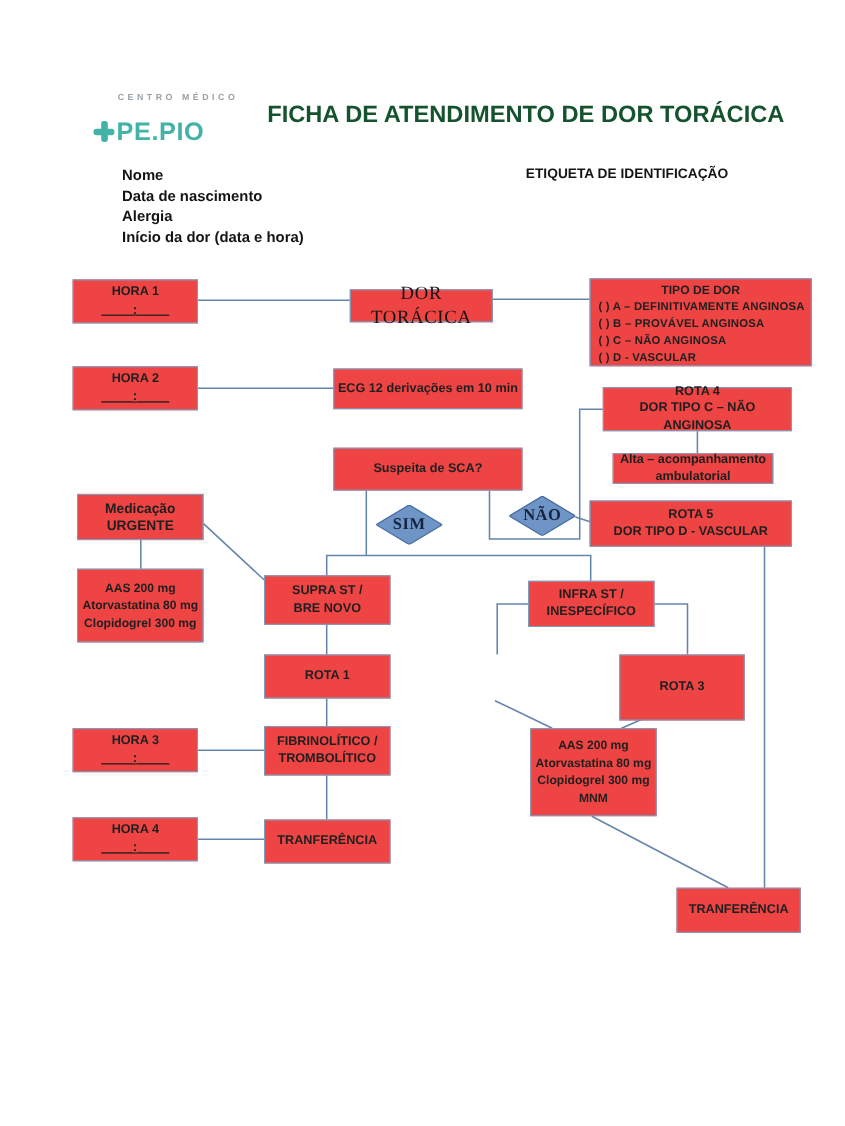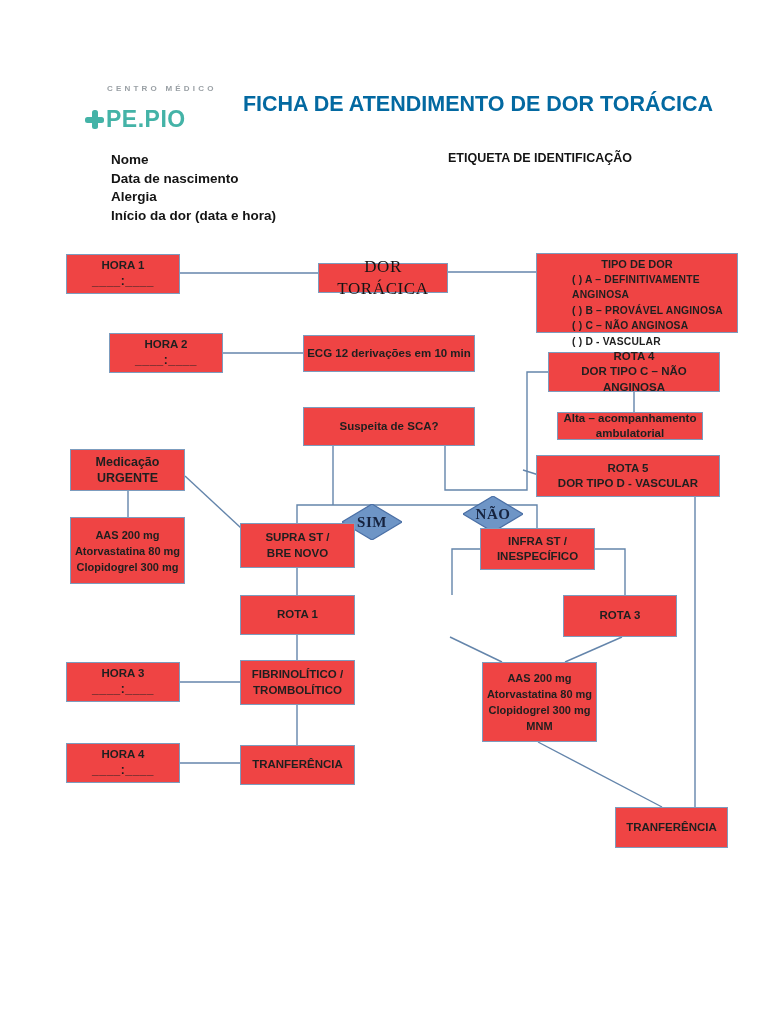--- a/index.html
+++ b/index.html
@@ -12,38 +12,38 @@
 
   
   .logo{position:absolute;left:85px;top:84px;width:130px;}
   .logo-top{font-size:8px;font-weight:bold;letter-spacing:3.2px;color:#9aa0a5;margin-left:22px;white-space:nowrap;text-align:center;}
   .logo-row{display:flex;align-items:center;margin-top:13px;}
   .cross{position:relative;width:19px;height:19px;margin-right:2px;flex:0 0 auto;}
   .cross::before{content:"";position:absolute;left:6.5px;top:0;width:6px;height:19px;background:#44b3a7;border-radius:2.5px;}
   .cross::after{content:"";position:absolute;left:0;top:6.5px;width:19px;height:6px;background:#44b3a7;border-radius:2.5px;}
   .logo-name{font-size:23px;font-weight:bold;color:#44b3a7;letter-spacing:0.5px;}
   .title{position:absolute;left:230px;top:92px;width:496px;text-align:center;
-         font-size:21.5px;font-weight:bold;color:#0369a1;letter-spacing:0px;white-space:nowrap;}
+         font-size:21.5px;font-weight:bold;color:#14532d;letter-spacing:0px;white-space:nowrap;}
   .fields{position:absolute;left:72px;top:151px;font-size:13.5px;font-weight:bold;line-height:18.6px;color:#141414;margin-left:39px;}
-  .etiqueta{position:absolute;left:448px;top:151px;font-size:12.5px;font-weight:bold;color:#141414;white-space:nowrap;}
+  .etiqueta{position:absolute;left:478px;top:151px;font-size:12.5px;font-weight:bold;color:#141414;white-space:nowrap;}
 
   
   .box{
     position:absolute;box-sizing:border-box;background:#ef4444;border:1.2px solid #7c9cbe;
     display:flex;flex-direction:column;align-items:center;justify-content:center;
     text-align:center;font-size:11.5px;font-weight:bold;line-height:1.32;color:#1f1f1f;
   }
   .box .t{display:block;}
   .serifbox{font-family:"Liberation Serif",serif;font-weight:normal;font-size:17px;letter-spacing:0.6px;color:#141414;}
-  .tipo-opts{align-self:stretch;text-align:left;padding:0 0 0 7px;font-size:10.3px;line-height:15.5px;letter-spacing:0.2px;margin-left:28px;}
+  .tipo-opts{align-self:stretch;text-align:left;padding:0 0 0 7px;font-size:10.3px;line-height:15.5px;letter-spacing:0.2px;}
   .meds{font-size:11px;line-height:16px;}
-  .time{font-size:12px;margin-top:1px;letter-spacing:0.5px;}
+  .time{font-size:12px;margin-top:1px;letter-spacing:0.5px;text-decoration:underline;}
 
   
-  .diamond{position:absolute;margin-top:45px;}
+  .diamond{position:absolute;}
   .diamond svg{position:absolute;left:0;top:0;}
   .diamond .dlabel{
     position:absolute;left:0;top:0;width:100%;height:100%;
     display:flex;align-items:center;justify-content:center;
     font-family:"Liberation Serif",serif;font-size:15px;font-weight:600;color:#16233f;letter-spacing:0.5px;
   }
 </style>
 </head>
 <body>
 
@@ -104,21 +104,21 @@
   <div class="box" style="left:536px;top:253px;width:202px;height:80px;justify-content:flex-start;padding-top:3px;">
     <span class="t" style="font-size:11px;">TIPO DE DOR</span>
     <div class="tipo-opts">
       <div>( ) A – DEFINITIVAMENTE ANGINOSA</div>
       <div>( ) B – PROVÁVEL ANGINOSA</div>
       <div>( ) C – NÃO ANGINOSA</div>
       <div>( ) D - VASCULAR</div>
     </div>
   </div>
 
-  <div class="box" style="left:66px;top:333px;width:114px;height:40px;margin-left:43px;">
+  <div class="box" style="left:66px;top:333px;width:114px;height:40px;">
     <span class="t">HORA 2</span>
     <span class="t time">____:____</span>
   </div>
 
   <div class="box" style="left:303px;top:335px;width:172px;height:37px;">
     <span class="t">ECG 12 derivações em 10 min</span>
   </div>
 
   <div class="box" style="left:548px;top:352px;width:172px;height:40px;">
     <span class="t">ROTA 4</span>
@@ -172,21 +172,21 @@
   <div class="box" style="left:480px;top:528px;width:115px;height:42px;">
     <span class="t">INFRA ST /</span>
     <span class="t">INESPECÍFICO</span>
   </div>
 
   <div class="box" style="left:240px;top:595px;width:115px;height:40px;">
     <span class="t">ROTA 1</span>
   </div>
 
 
-  <div class="box" style="left:563px;top:595px;width:114px;height:42px;">
+  <div class="box" style="left:563px;top:595px;width:114px;height:60px;">
     <span class="t">ROTA 3</span>
   </div>
 
   <div class="box" style="left:66px;top:662px;width:114px;height:40px;">
     <span class="t">HORA 3</span>
     <span class="t time">____:____</span>
   </div>
 
   <div class="box" style="left:240px;top:660px;width:115px;height:45px;">
     <span class="t">FIBRINOLÍTICO /</span>

